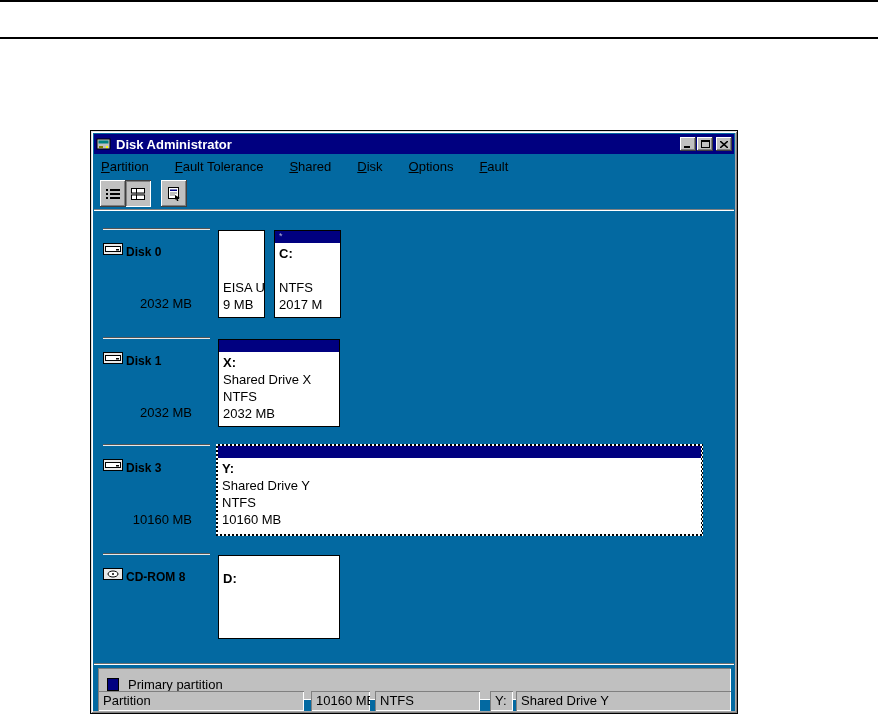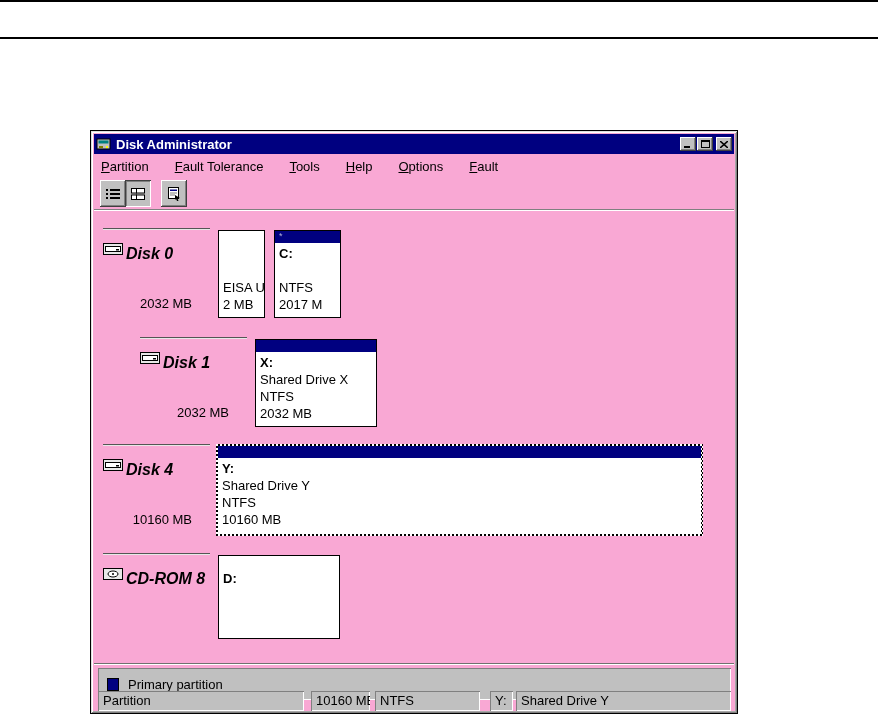--- a/index.html
+++ b/index.html
@@ -8,21 +8,21 @@
     position:relative; width:878px; height:721px; background:#ffffff;
     font-family:"Liberation Sans", sans-serif; overflow:hidden;
   }
   .page-rule { position:absolute; left:0; width:878px; background:#000; }
   .rule-top { top:0; height:2px; }
   .rule-header { top:37px; height:2px; }
 
   
   .window {
     position:absolute; left:90px; top:130px; width:648px; height:584px;
-    background:#f9a8d4; border:1px solid #000;
+    background:#0369a1; border:1px solid #000;
     box-shadow: inset 1px 1px 0 #dfdfdf, inset -1px -1px 0 #808080,
                 inset 2px 2px 0 #ffffff, inset -2px -2px 0 #a8a8a8;
   }
   .titlebar {
     position:absolute; left:3px; top:3px; right:3px; height:20px;
     background:#000080; display:flex; align-items:center; padding:0 2px;
   }
   .title-text {
     flex:1; color:#fff; font-weight:bold; font-size:13px; margin-left:4px;
     white-space:nowrap; overflow:hidden;
@@ -52,25 +52,25 @@
     display:flex; align-items:center; justify-content:center;
     box-shadow: inset -1px -1px 0 #404040, inset 1px 1px 0 #ffffff, inset -2px -2px 0 #808080;
   }
   .tool-btn.pressed {
     box-shadow: inset 1px 1px 0 #404040, inset -1px -1px 0 #ffffff, inset 2px 2px 0 #808080;
   }
   .btn-1 { left:6px; } .btn-2 { left:31px; } .btn-3 { left:67px; }
 
   
   .row { position:absolute; left:1px; right:1px; height:109px; }
-  .row-0 { top:97px; } .row-1 { top:206px;margin-left:37px; } .row-2 { top:313px; } .row-3 { top:422px; }
+  .row-0 { top:97px; } .row-1 { top:206px; } .row-2 { top:313px; } .row-3 { top:422px; }
   .row-sep { position:absolute; left:11px; top:0; width:107px; height:0;
              border-top:1px solid #555; box-shadow:0 1px 0 #e8e8e8; }
   .dev-icon { position:absolute; left:11px; top:15px; display:block; }
-  .disk-name { position:absolute; left:34px; top:17px; font-size:16px; font-weight:bold; color:#000; white-space:nowrap;font-style:italic; }
+  .disk-name { position:absolute; left:34px; top:17px; font-size:12px; font-weight:bold; color:#000; white-space:nowrap; }
   .disk-size { position:absolute; left:10px; top:68px; width:90px; text-align:right; font-size:13px; color:#000; white-space:nowrap; }
 
   .pbox {
     position:absolute; top:2px; height:88px; background:#fff;
     border:1px solid #000; overflow:hidden;
   }
   .pbar { height:12px; width:100%; background:#000080; color:#b0b0d8;
           font-size:9px; line-height:11px; padding-left:4px; }
   .pbar.none { background:#ffffff; }
   .pl { height:17px; line-height:17px; font-size:13px; color:#000;
@@ -150,22 +150,22 @@
       <div class="tb-btn close">
         <svg width="8" height="7">
             <path d="M0 0 L8 7 M8 0 L0 7" stroke="#000" stroke-width="1.6"></path>
           </svg>
       </div>
     </div>
 
     <div class="menubar">
       <span class="menu-item">Partition</span>
       <span class="menu-item">Fault Tolerance</span>
-      <span class="menu-item">Tools</span>
-      <span class="menu-item">Help</span>
+      <span class="menu-item">Shared</span>
+      <span class="menu-item">Disk</span>
       <span class="menu-item">Options</span>
       <span class="menu-item">Fault</span>
     </div>
 
     <div class="toolbar">
       <div class="tool-btn btn-1">
         <svg width="16" height="14">
           <rect x="1" y="2" width="2" height="2" fill="#000"></rect>
             <rect x="5" y="2" width="10" height="2" fill="#000"></rect>
           <rect x="1" y="6" width="2" height="2" fill="#000"></rect>
@@ -201,21 +201,21 @@
         <rect x="13" y="6" width="3" height="1.5" fill="#000"></rect>
       </svg>
       <div class="disk-name">Disk 0</div>
       <div class="disk-size">2032 MB</div>
       <div class="pbox b-d0-1">
         <div class="pbar none"></div>
         <div class="plines">
           <div class="pl pl-letter"></div>
           <div class="pl"></div>
           <div class="pl">EISA U</div>
-          <div class="pl">2 MB</div>
+          <div class="pl">9 MB</div>
         </div>
       </div>
       <div class="pbox b-d0-2">
         <div class="pbar"><span>*</span></div>
         <div class="plines">
           <div class="pl pl-letter">C:</div>
           <div class="pl"></div>
           <div class="pl">NTFS</div>
           <div class="pl">2017 M</div>
         </div>
@@ -242,21 +242,21 @@
       </div>
     </div>
 
     <div class="row row-2">
       <div class="row-sep"></div>
       <svg class="dev-icon" width="20" height="12">
         <rect x="0.5" y="0.5" width="19" height="11" fill="#e8e8e8" stroke="#000"></rect>
         <rect x="2.5" y="3.5" width="15" height="5" fill="#fff" stroke="#000"></rect>
         <rect x="13" y="6" width="3" height="1.5" fill="#000"></rect>
       </svg>
-      <div class="disk-name">Disk 4</div>
+      <div class="disk-name">Disk 3</div>
       <div class="disk-size">10160 MB</div>
       <div class="sel-wrap w-d2">
         <div class="pbox">
           <div class="pbar"></div>
           <div class="plines">
             <div class="pl pl-letter">Y:</div>
             <div class="pl">Shared Drive Y</div>
             <div class="pl">NTFS</div>
             <div class="pl">10160 MB</div>
           </div>

